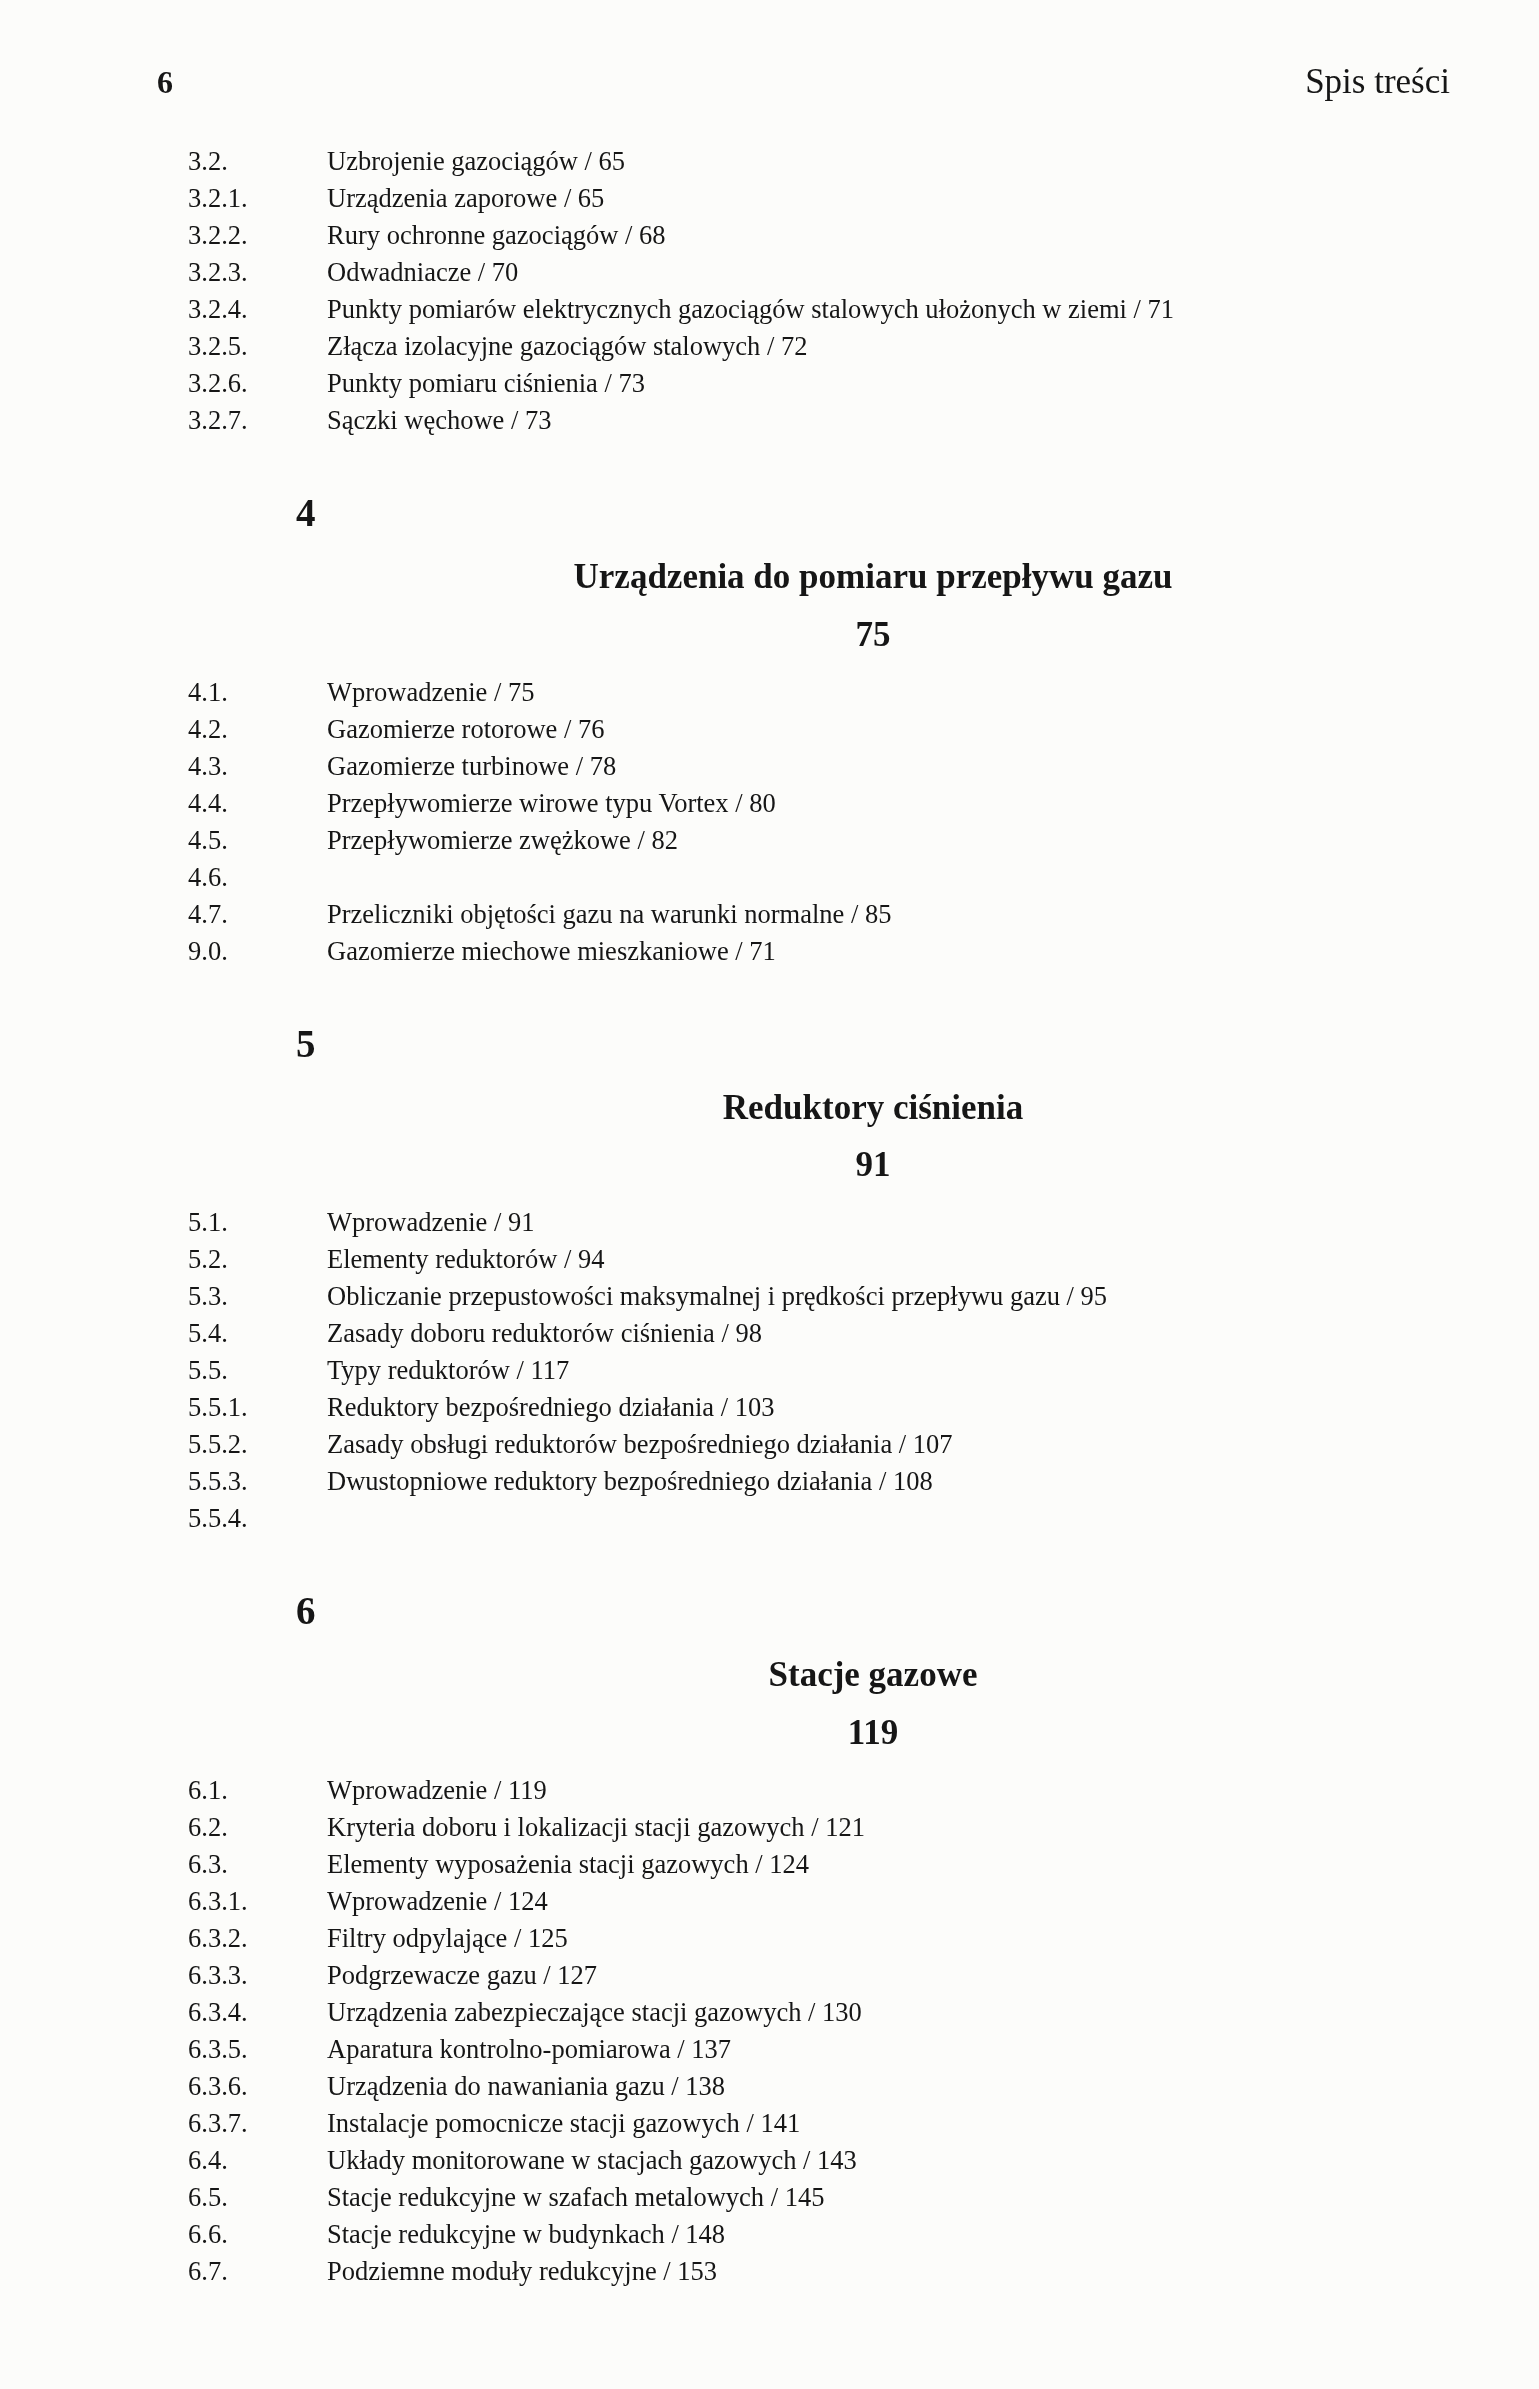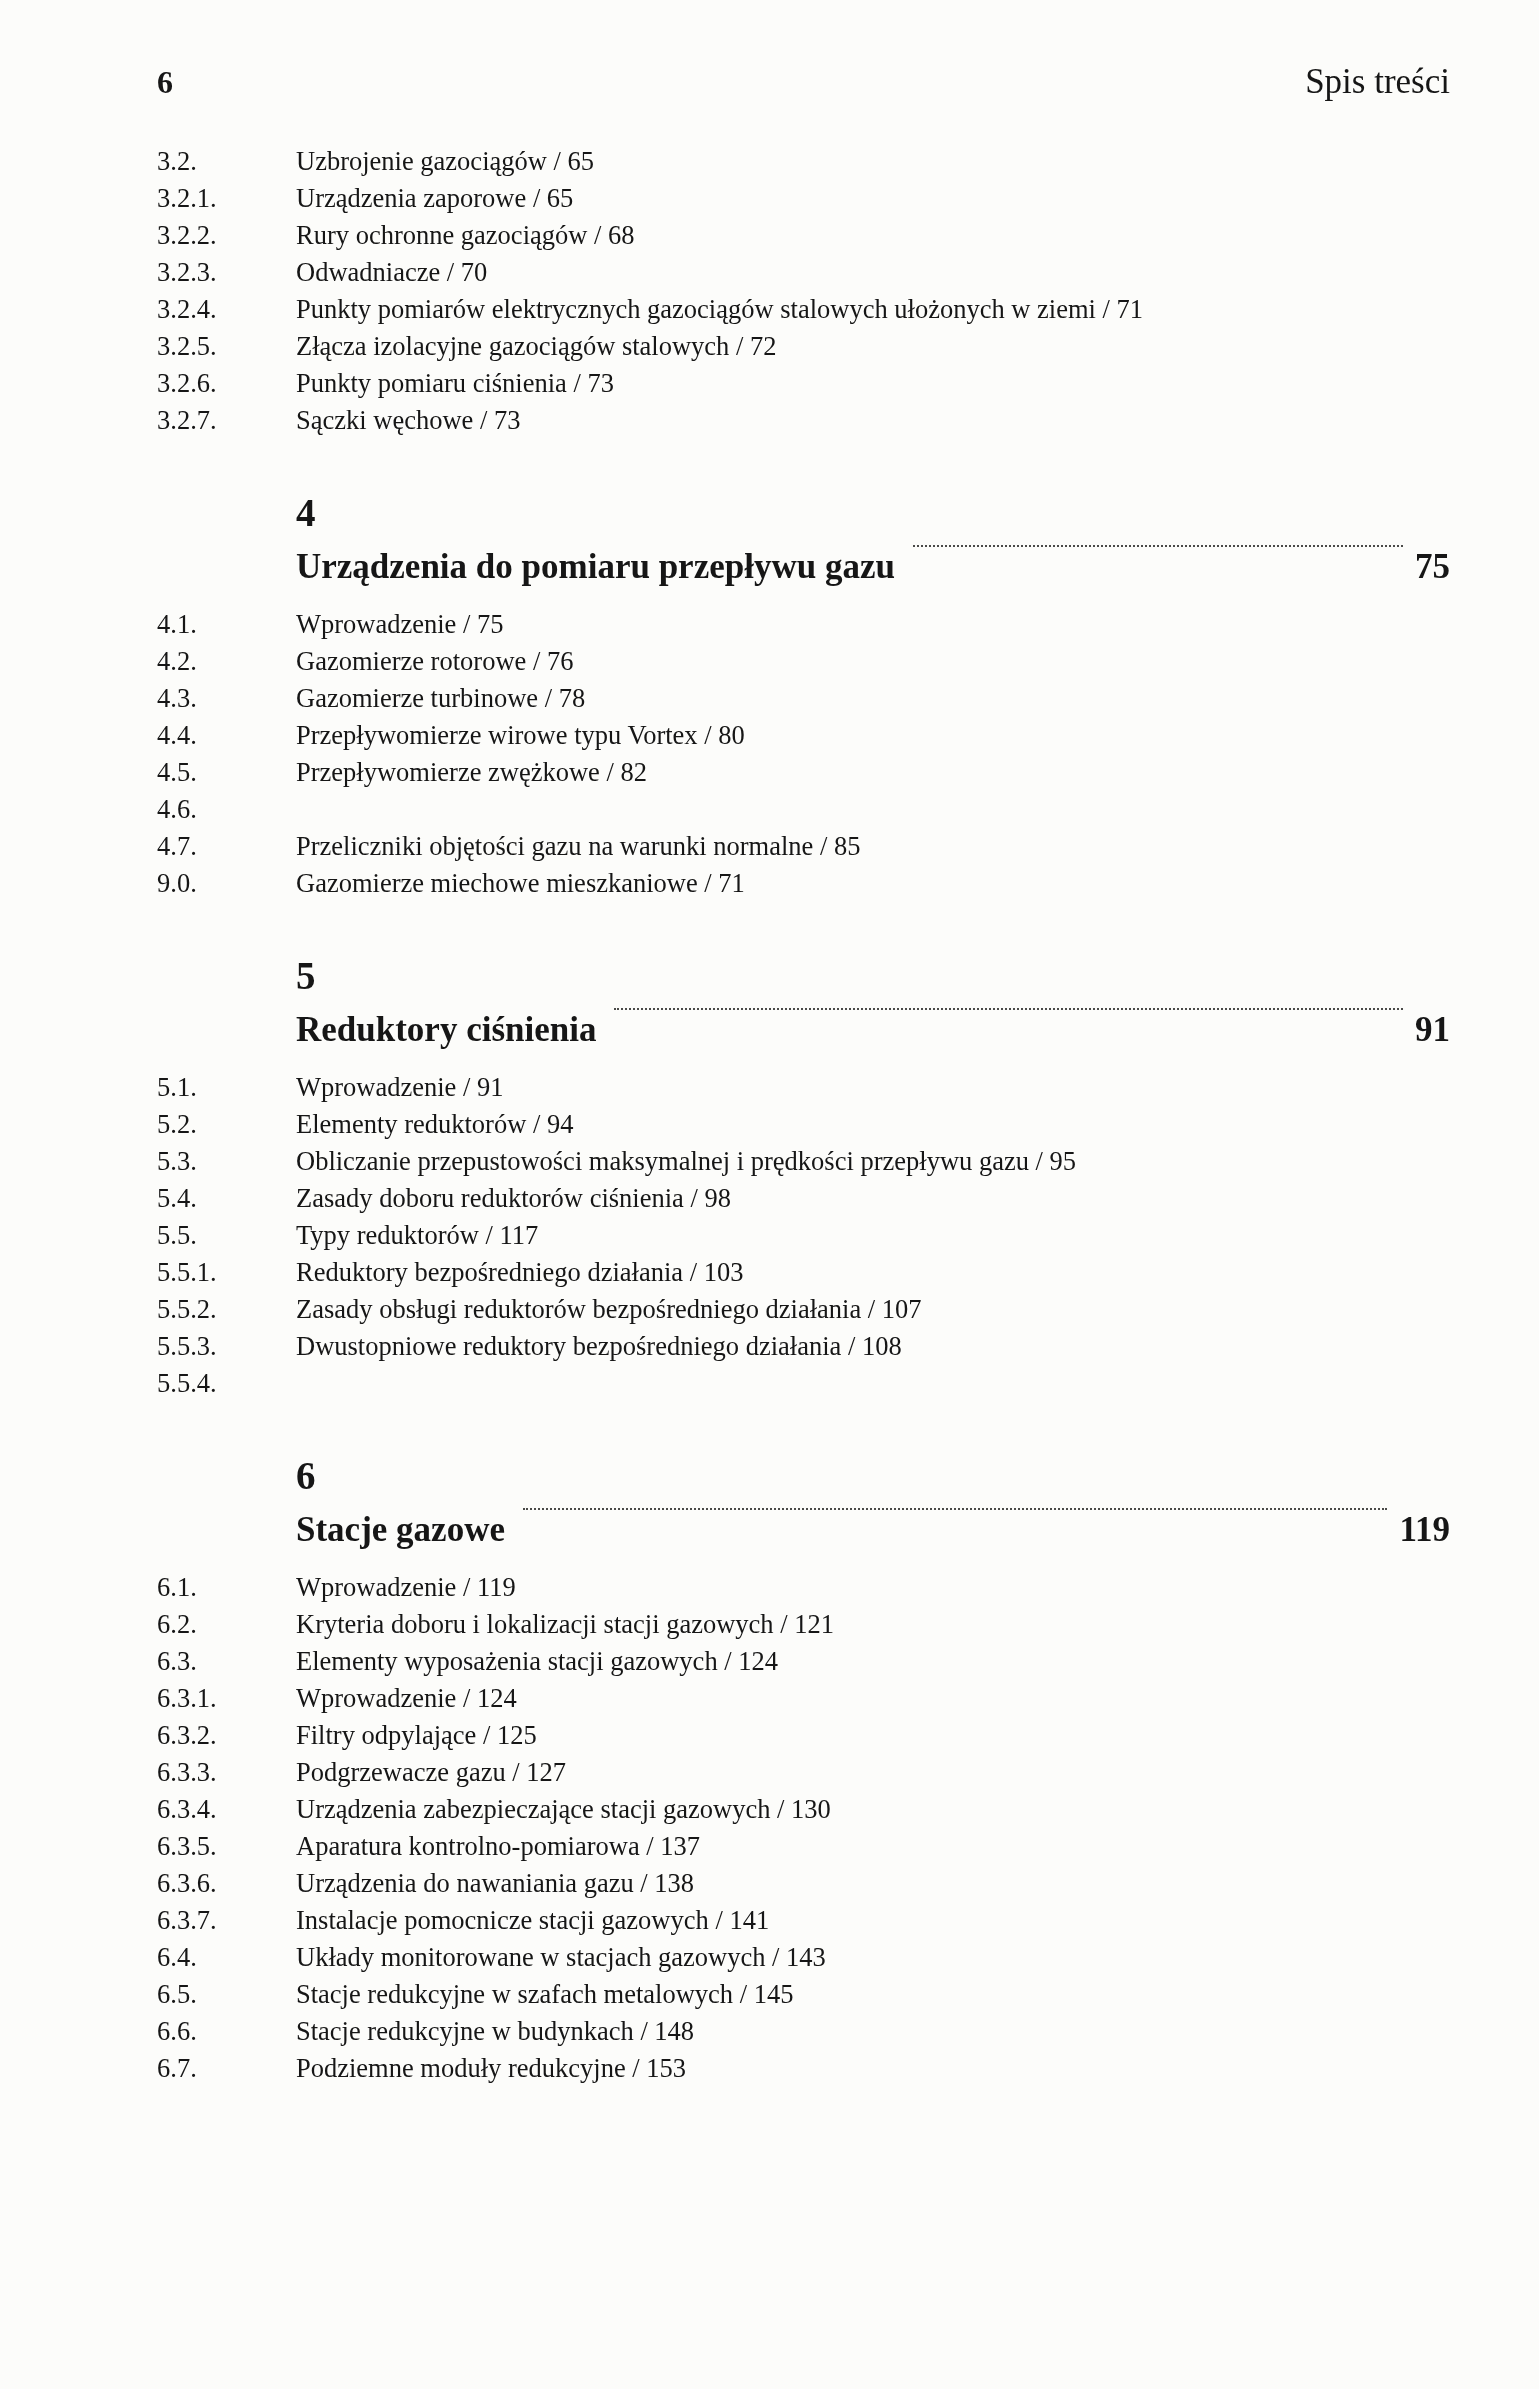--- a/index.html
+++ b/index.html
@@ -34,39 +34,41 @@
     padding: 41px 90px 0 157px;
   }
   .row {
     display: flex;
     font-size: 26.5px;
     line-height: 37px;
   }
   .row .num {
     flex: none;
     width: 139px;
+    margin-left: 31px;
   }
   .row .title {
     max-width: 1025px;
   }
   .chapter {
     margin-top: 50px;
     margin-bottom: 16px;
   }
   .ch-num {
     margin-left: 139px;
     font-size: 39px;
     font-weight: bold;
     line-height: 48px;
   }
   .ch-row {
     display: flex;
-    align-items: flex-start;
+    align-items: center;
     margin-left: 139px;
-    margin-top: 7px;
+    margin-top: 17px;
+    flex-direction: column;
   }
   .ch-title {
     font-size: 35px;
     font-weight: bold;
     line-height: 46px;
     white-space: nowrap;
   }
   .leader {
     flex: 1;
     height: 0.9px;

